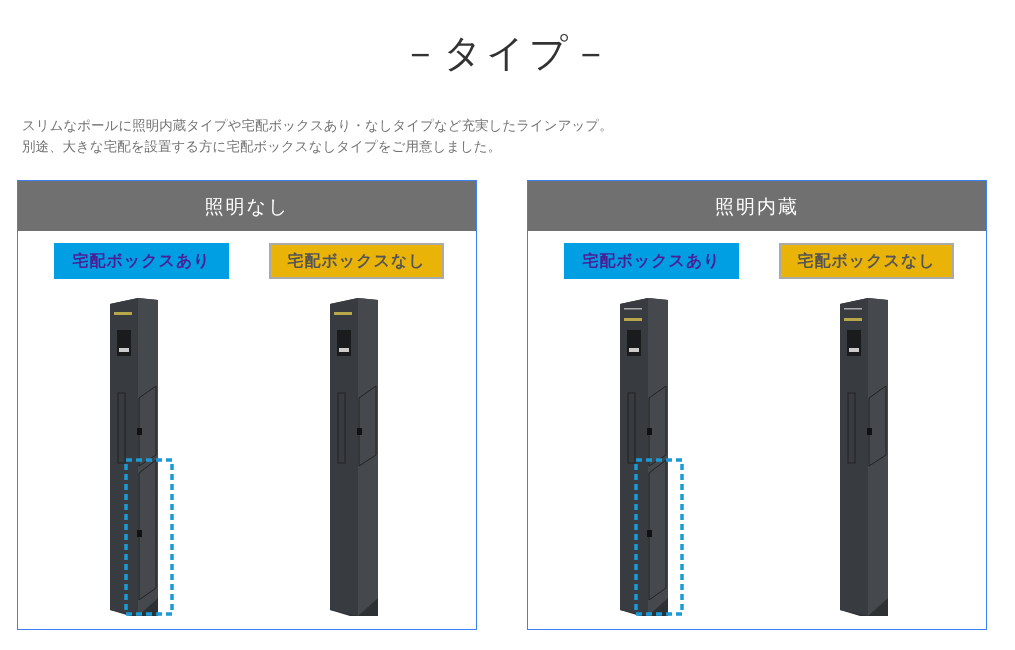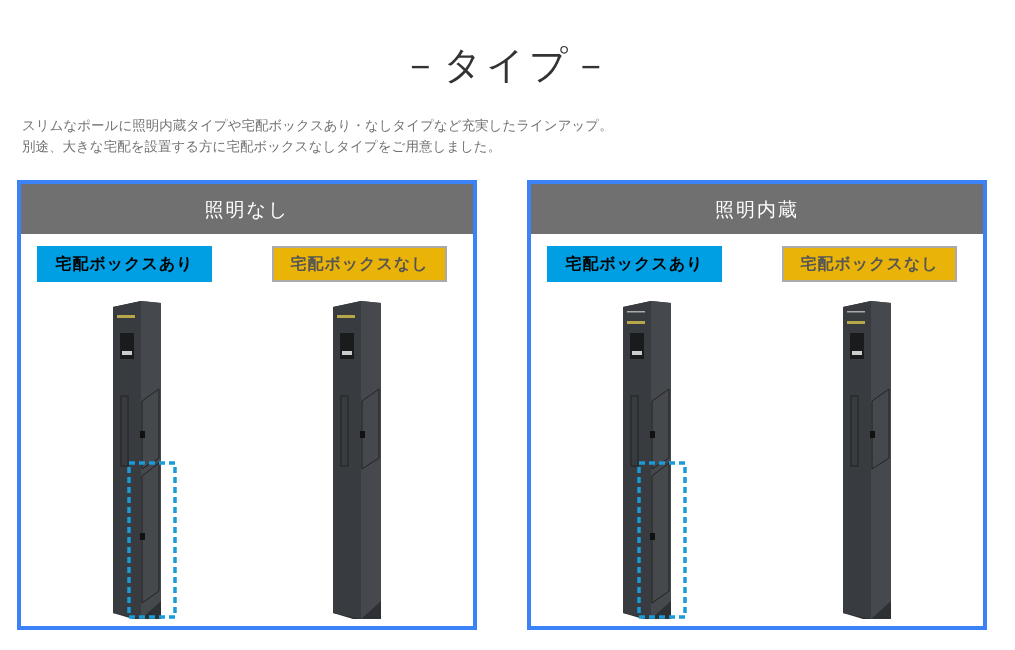--- a/index.html
+++ b/index.html
@@ -1,37 +1,37 @@
 <!DOCTYPE html>
 <html><head>
 <meta charset="utf-8">
 <style>
   * { box-sizing: border-box; margin: 0; padding: 0; }
   html, body { width: 1015px; height: 650px; background: #ffffff; overflow: hidden; }
   body { font-family: "DejaVu Sans", "Liberation Sans", sans-serif; color: #333; position: relative; }
 
   .section-title {
-    position: absolute; left: 0; top: 40px; width: 1015px; text-align: center;
+    position: absolute; left: 0; top: 28px; width: 1015px; text-align: center;
     font-size: 38px; letter-spacing: 4px; color: #333; font-weight: normal;
   }
   .intro { position: absolute; left: 22px; top: 115px; font-size: 13.5px; line-height: 21px; color: #737373; }
 
-  .panel { position: absolute; top: 180px; width: 460px; height: 450px; border: 4px solid #3b82f6; }
+  .panel { position: absolute; top: 180px; width: 460px; height: 450px; border: 1px solid #3b82f6; }
   .panel.left { left: 17px; }
   .panel.right { left: 527px; }
   .panel-header {
     height: 50px; background: #707070; color: #fff; text-align: center;
     font-size: 19px; line-height: 50px; letter-spacing: 2px;
   }
   .btn {
     position: absolute; top: 62px; height: 36px; width: 175px;
     font-size: 16px; font-weight: bold; letter-spacing: 1px;
     text-align: center; line-height: 34px; cursor: pointer;
   }
-  .btn.primary { left: 16px; background: #009fe3; color: #000000; border: 1px solid #009fe3; }
+  .btn.primary { left: 36px; background: #009fe3; color: #4c1d95; border: 1px solid #009fe3; }
   .btn.secondary { left: 251px; background: #eab308; color: #555; border: 2px solid #aaa; line-height: 32px; }
 
   .product { position: absolute; top: 117px; width: 70px; height: 318px; }
   .product svg { width: 70px; height: 318px; display: block; }
   .prod-a { left: 88px; }
   .prod-b { left: 308px; }
 </style>
 </head>
 <body>
 

